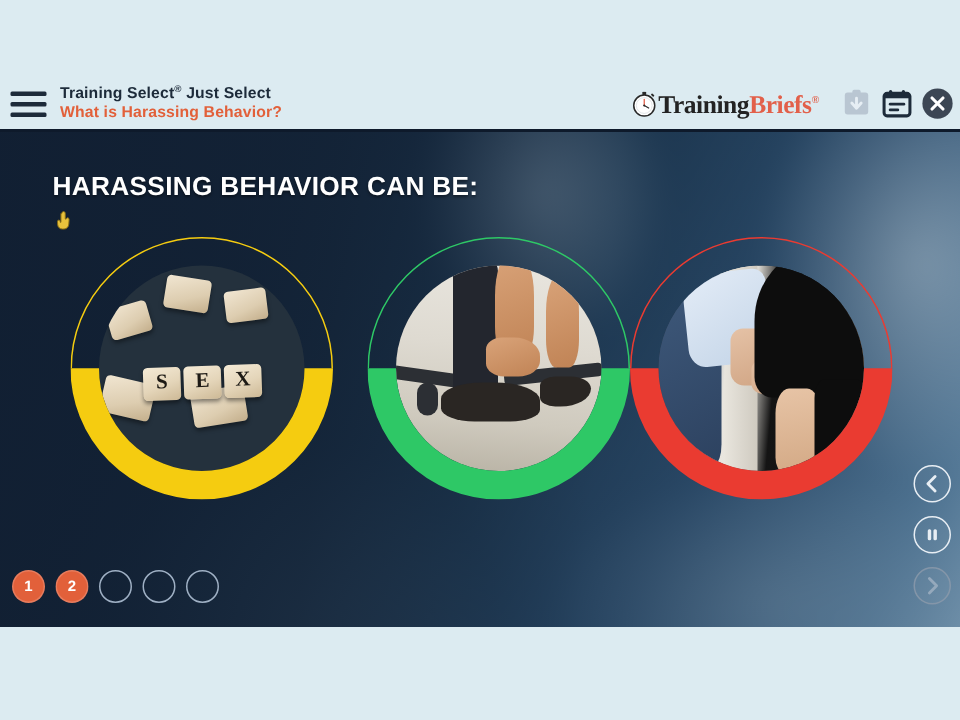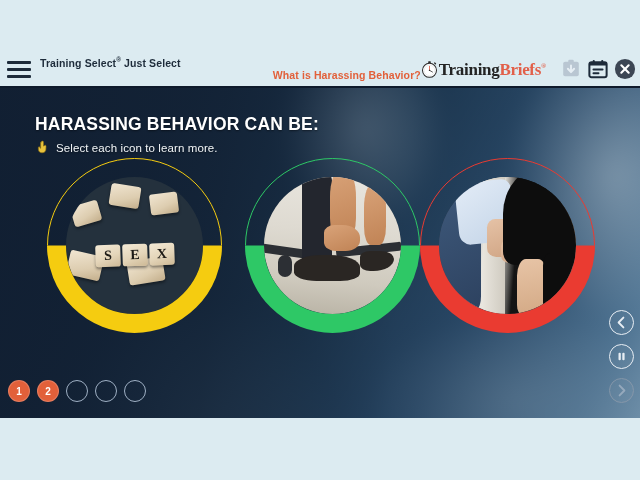--- a/index.html
+++ b/index.html
@@ -29,21 +29,21 @@
   }
   #hamburger span{display:block;height:3px;background:#1d2b3a;border-radius:1px;margin:0 3px;}
   #titles{margin-left:6px;flex:1 1 auto;line-height:1.05;}
   #title-main{
     font-size:10.5px;font-weight:bold;color:#1d2b3a;letter-spacing:.1px;
     white-space:nowrap;
   }
   #title-main .reg{font-size:6.5px;vertical-align:super;font-weight:bold;}
   #title-sub{
     font-size:10.5px;font-weight:bold;color:#e2603a;letter-spacing:.1px;
-    white-space:nowrap;margin-top:1px;text-align:right;
+    white-space:nowrap;margin-top:1px;
   }
   #brand{
     display:flex;align-items:center;gap:0px;flex:0 0 auto;margin-right:4px;
   }
   #logo{display:flex;align-items:center;margin-right:9px;}
   #logo .stopwatch{width:17px;height:17px;flex:0 0 auto;margin-right:1px;}
   #logo .wordmark{
     font-family:"Liberation Serif",serif;font-size:17px;font-weight:bold;
     letter-spacing:-.3px;white-space:nowrap;line-height:1;
   }
@@ -260,21 +260,20 @@
   <div id="stage">
     <div id="bg"></div>
     <div id="bg-dark"></div>
 
     <div id="heading">
       <h1>HARASSING BEHAVIOR CAN BE:</h1>
       <div id="subline">
         <svg id="hand-icon" viewBox="0 0 24 24">
           <path d="M10 3.6c0-1.1.8-1.9 1.8-1.9s1.8.8 1.8 1.9v6.1h.9c.5-1.1 1.3-1.6 2.2-1.3.8.3 1.1 1 1 2l-.3 4.6c-.2 3-2.2 5.3-5 5.3h-2c-2.6 0-4.7-2-4.9-4.6l-.2-3.1c-.1-1 .4-1.7 1.2-1.8.8-.1 1.4.4 1.6 1.4l.2.9h.7V3.6z" fill="#e8c23c" stroke="#8a6d13" stroke-width="1.05" stroke-linejoin="round"></path>
         </svg>
-        <div class="txt">Select each icon to learn more.</div>
       </div>
     </div>
 
     <div id="circles">
 
       <div class="node" style="left:47px;top:0;--c:#f5cc10">
         <div class="photo">
           <div class="inner p1">
             <div class="blanktile" style="left:6px;top:26px;width:28px;height:21px;transform:rotate(-16deg)"></div>
             <div class="blanktile" style="left:44px;top:8px;width:30px;height:22px;transform:rotate(9deg)"></div>

